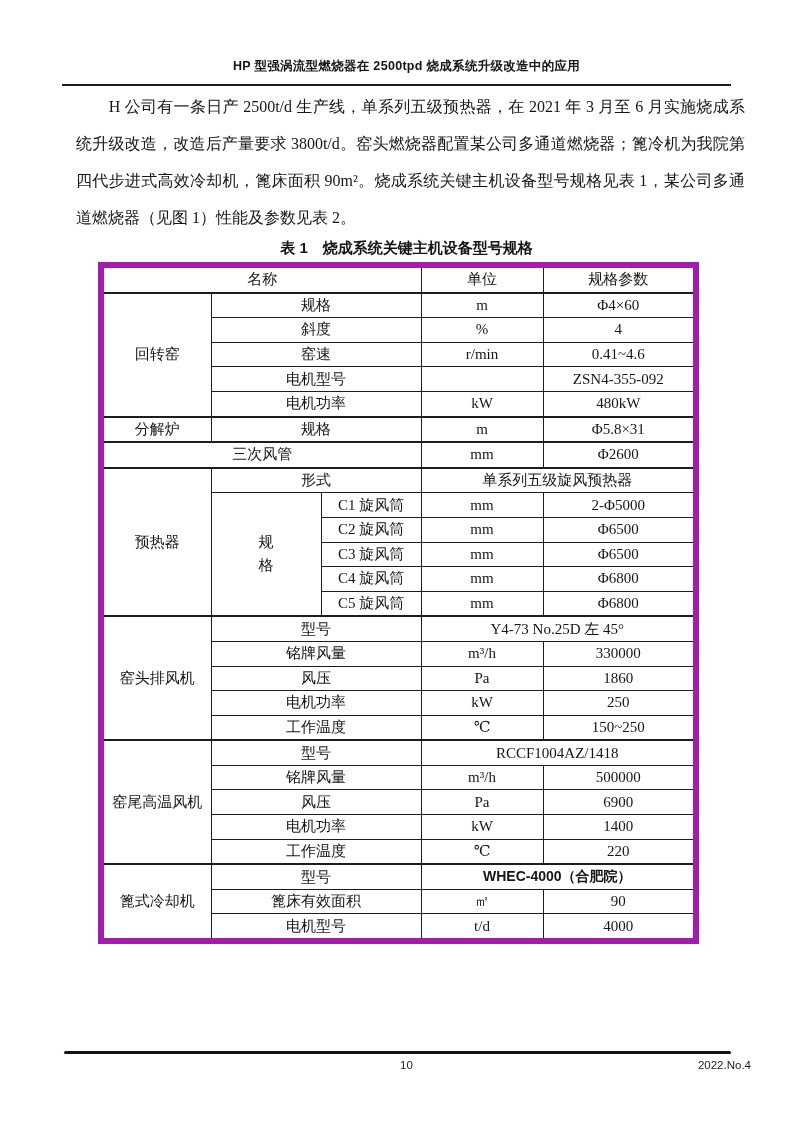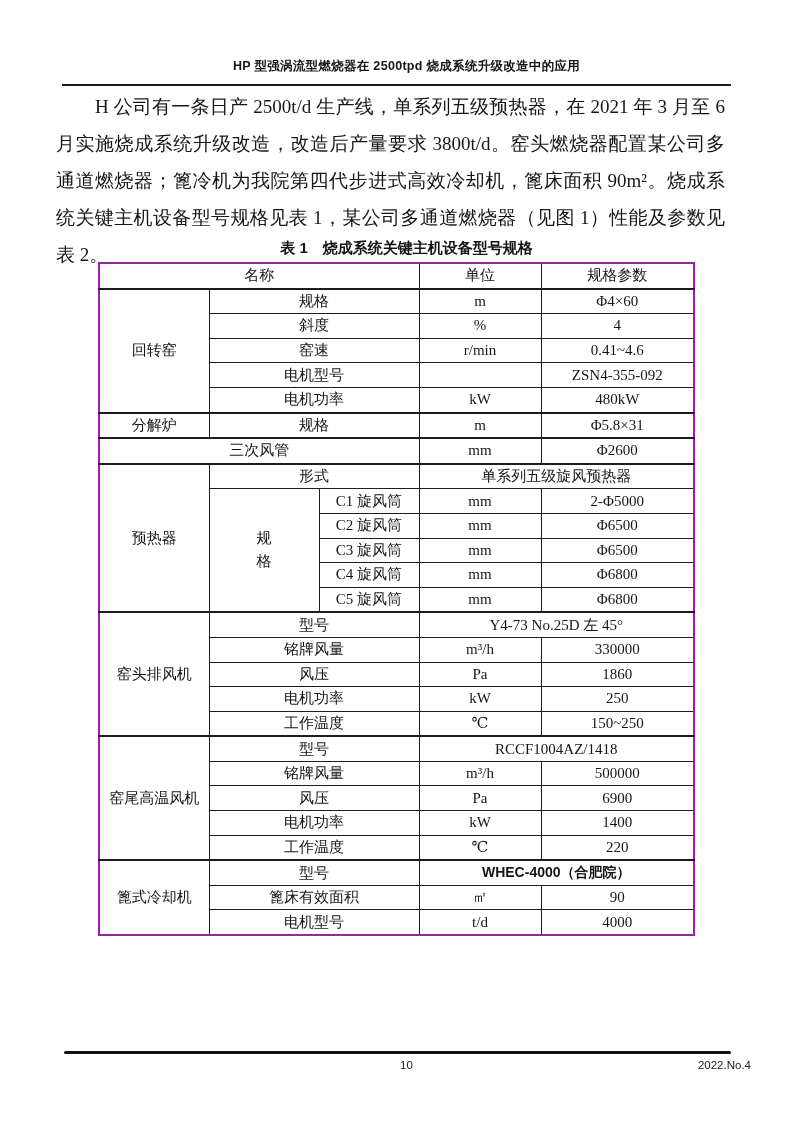--- a/index.html
+++ b/index.html
@@ -12,33 +12,33 @@
   .header-title {
     position:absolute; top:58px; left:0; width:100%;
     text-align:center; font-family:"Liberation Sans","DejaVu Sans",sans-serif;
     font-size:12.5px; font-weight:bold; letter-spacing:0.3px; color:#151515;
   }
   .header-rule {
     position:absolute; top:84px; left:62px; width:669px; height:2px;
     background:#1d1d1d;
   }
   .body-paragraph {
-    position:absolute; top:88px; left:56px; width:669px;
-    font-size:19px; line-height:37px; text-align:justify; text-align-last:auto;
+    position:absolute; top:88px; left:76px; width:669px;
+    font-size:16px; line-height:37px; text-align:justify; text-align-last:auto;
     text-indent:2.05em; color:#161616;
   }
   .table-caption {
     position:absolute; top:239px; left:0; width:100%; text-align:center;
     font-family:"Liberation Sans","DejaVu Sans",sans-serif;
     font-size:15px; font-weight:bold; color:#141414;
   }
   table.spec-table {
     position:absolute; top:262px; left:98px; width:595px;
     border-collapse:collapse; table-layout:fixed;
-    border:2px solid #a21caf;
+    border:6px solid #a21caf;
   }
   table.spec-table td {
     border:1px solid #1d1d1d;
     height:23.6px; padding:0 3px;
     font-size:15px; text-align:center; vertical-align:middle;
     color:#151515; overflow:hidden; white-space:nowrap;
   }
   table.spec-table tr.section td { border-top-width:2px; }
   table.spec-table td.sans {
     font-family:"Liberation Sans","DejaVu Sans",sans-serif;

